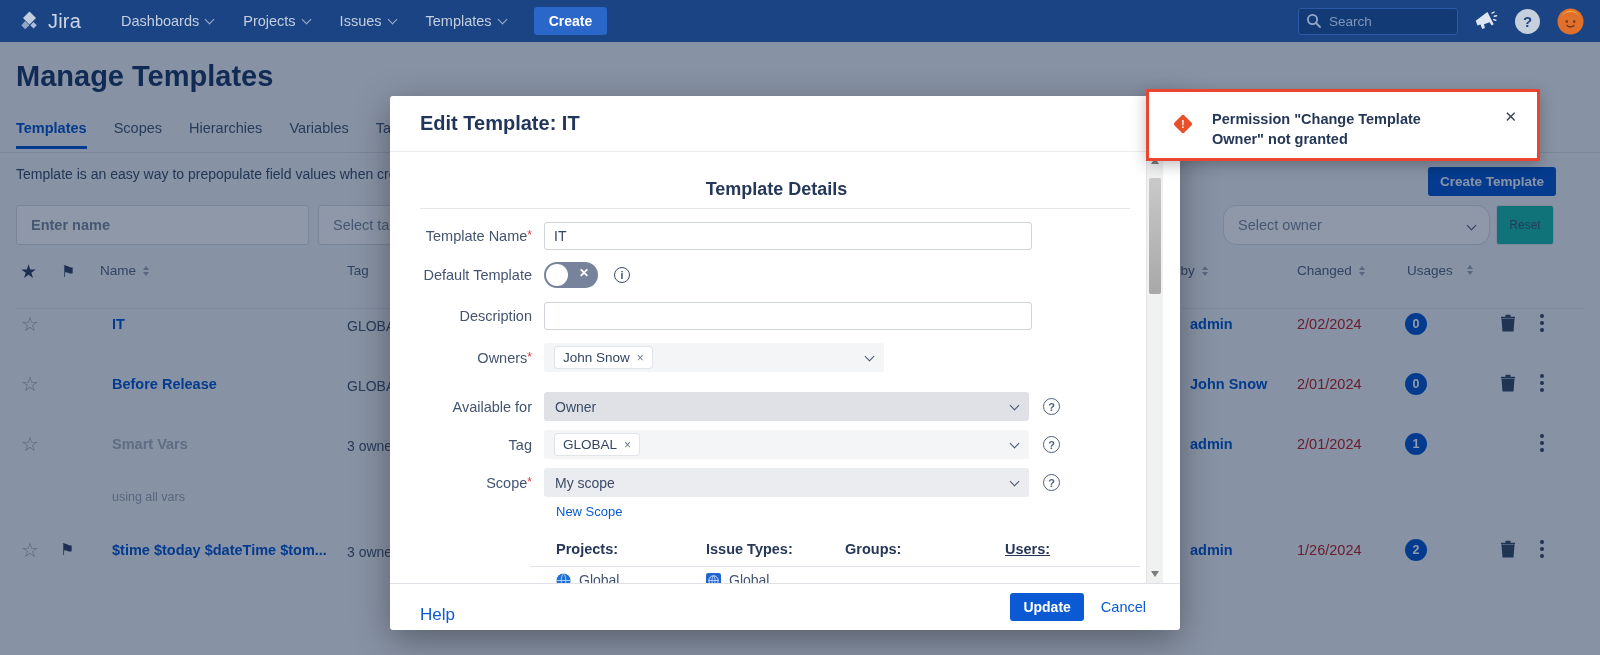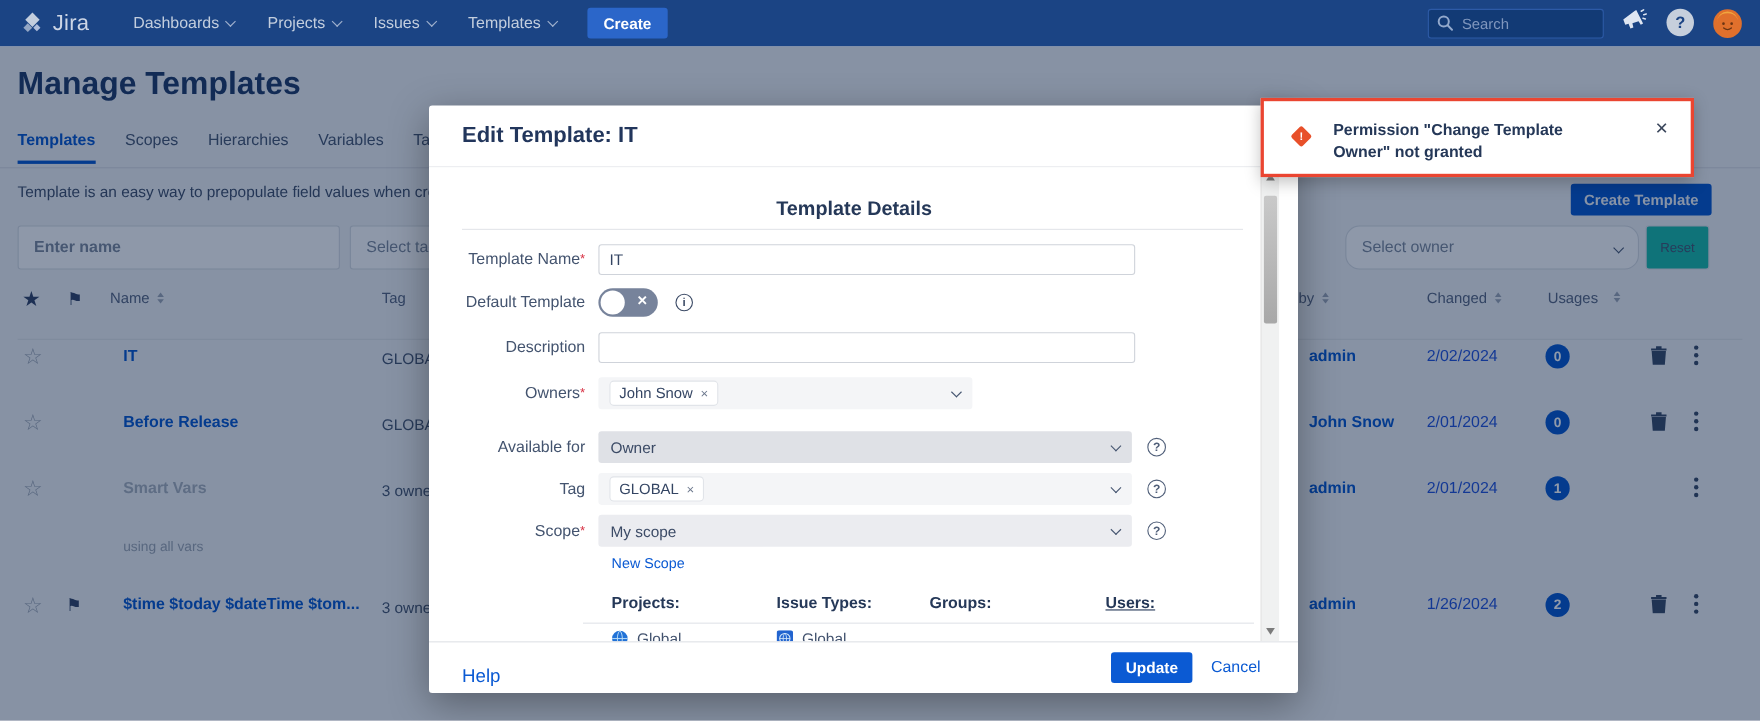--- a/index.html
+++ b/index.html
@@ -10,21 +10,21 @@
   .navbar { position:absolute; top:0; left:0; width:1600px; height:42px; background:#1b4484;
             display:flex; align-items:center; z-index:50; }
   .brand { display:flex; align-items:center; gap:7px; margin-left:18px; }
   .brand-text { color:#cdd6e6; font-size:20px; font-weight:500; letter-spacing:.2px; }
   .nav-menu { display:flex; align-items:center; gap:30px; margin-left:40px; }
   .nav-item { display:flex; align-items:center; gap:7px; color:#c3cede; font-size:14.5px; cursor:pointer; }
   .nav-chev { width:7px; height:7px; border-right:1.8px solid #9fb0cd; border-bottom:1.8px solid #9fb0cd;
               transform:rotate(45deg); margin-top:-3px; }
   .create-btn { margin-left:28px; background:#2b66c9; color:#fff; font-size:14px; font-weight:600;
                 border:none; border-radius:3px; padding:6px 15px; cursor:pointer; }
-  .nav-right { margin-left:auto; display:flex; gap:17px; margin-right:16px; }
+  .nav-right { margin-left:auto; display:flex; align-items:center; gap:17px; margin-right:16px; }
   .nav-search { position:relative; width:160px; }
   .nav-search input { width:160px; height:27px; background:#123a75; border:1px solid #2d5aa6; border-radius:3px;
                       color:#b9c7de; font-size:13.5px; padding:0 8px 0 30px; outline:none; }
   .nav-search input::placeholder { color:#7f96bd; }
   .nav-search .mag { position:absolute; left:8px; top:5px; }
   .help-circle { width:25px; height:25px; border-radius:50%; background:#c6cfdc; color:#1b4484;
                  font-weight:700; font-size:15px; display:flex; align-items:center; justify-content:center; cursor:pointer; }
 
   
   .page { position:absolute; top:42px; left:0; width:1600px; height:613px; background:#eef0f4; z-index:1; }
@@ -59,21 +59,21 @@
   .sort .dn { border-top:4px solid #9aa3b3; }
   .star-filled { color:#2e3f63; font-size:19px; }
   .flag-filled { color:#2e3f63; font-size:16px; }
   .rows-rule { position:absolute; left:16px; top:266px; width:1568px; border-bottom:1px solid #dfe2e7; }
   .star-o { position:absolute; color:#98a1b0; font-size:20px; cursor:pointer; }
   .name-link { position:absolute; color:#0052cc; font-size:14.5px; font-weight:600; cursor:pointer; white-space:nowrap; }
   .name-muted { position:absolute; color:#a5adba; font-size:14.5px; font-weight:600; }
   .sub-muted { position:absolute; color:#9aa3b1; font-size:12.5px; }
   .tag-cell { position:absolute; color:#42526e; font-size:14px; white-space:nowrap; }
   .by-link { position:absolute; color:#0052cc; font-size:14.5px; font-weight:600; cursor:pointer; }
-  .date-cell { position:absolute; color:#1d4ed8; font-size:14.5px; }
+  .date-cell { position:absolute; color:#b91c1c; font-size:14.5px; }
   .badge { position:absolute; width:22px; height:22px; border-radius:50%; background:#0052cc; color:#fff;
            font-size:12.5px; font-weight:700; display:flex; align-items:center; justify-content:center; cursor:pointer; }
   .trash { position:absolute; cursor:pointer; }
   .kebab { position:absolute; display:flex; flex-direction:column; gap:3px; cursor:pointer; padding:2px; }
   .kebab i { width:4px; height:4px; border-radius:50%; background:#344563; }
 
   
   .overlay { position:absolute; top:42px; left:0; width:1600px; height:613px;
              background:rgba(9,30,66,0.45); z-index:10; }
 

